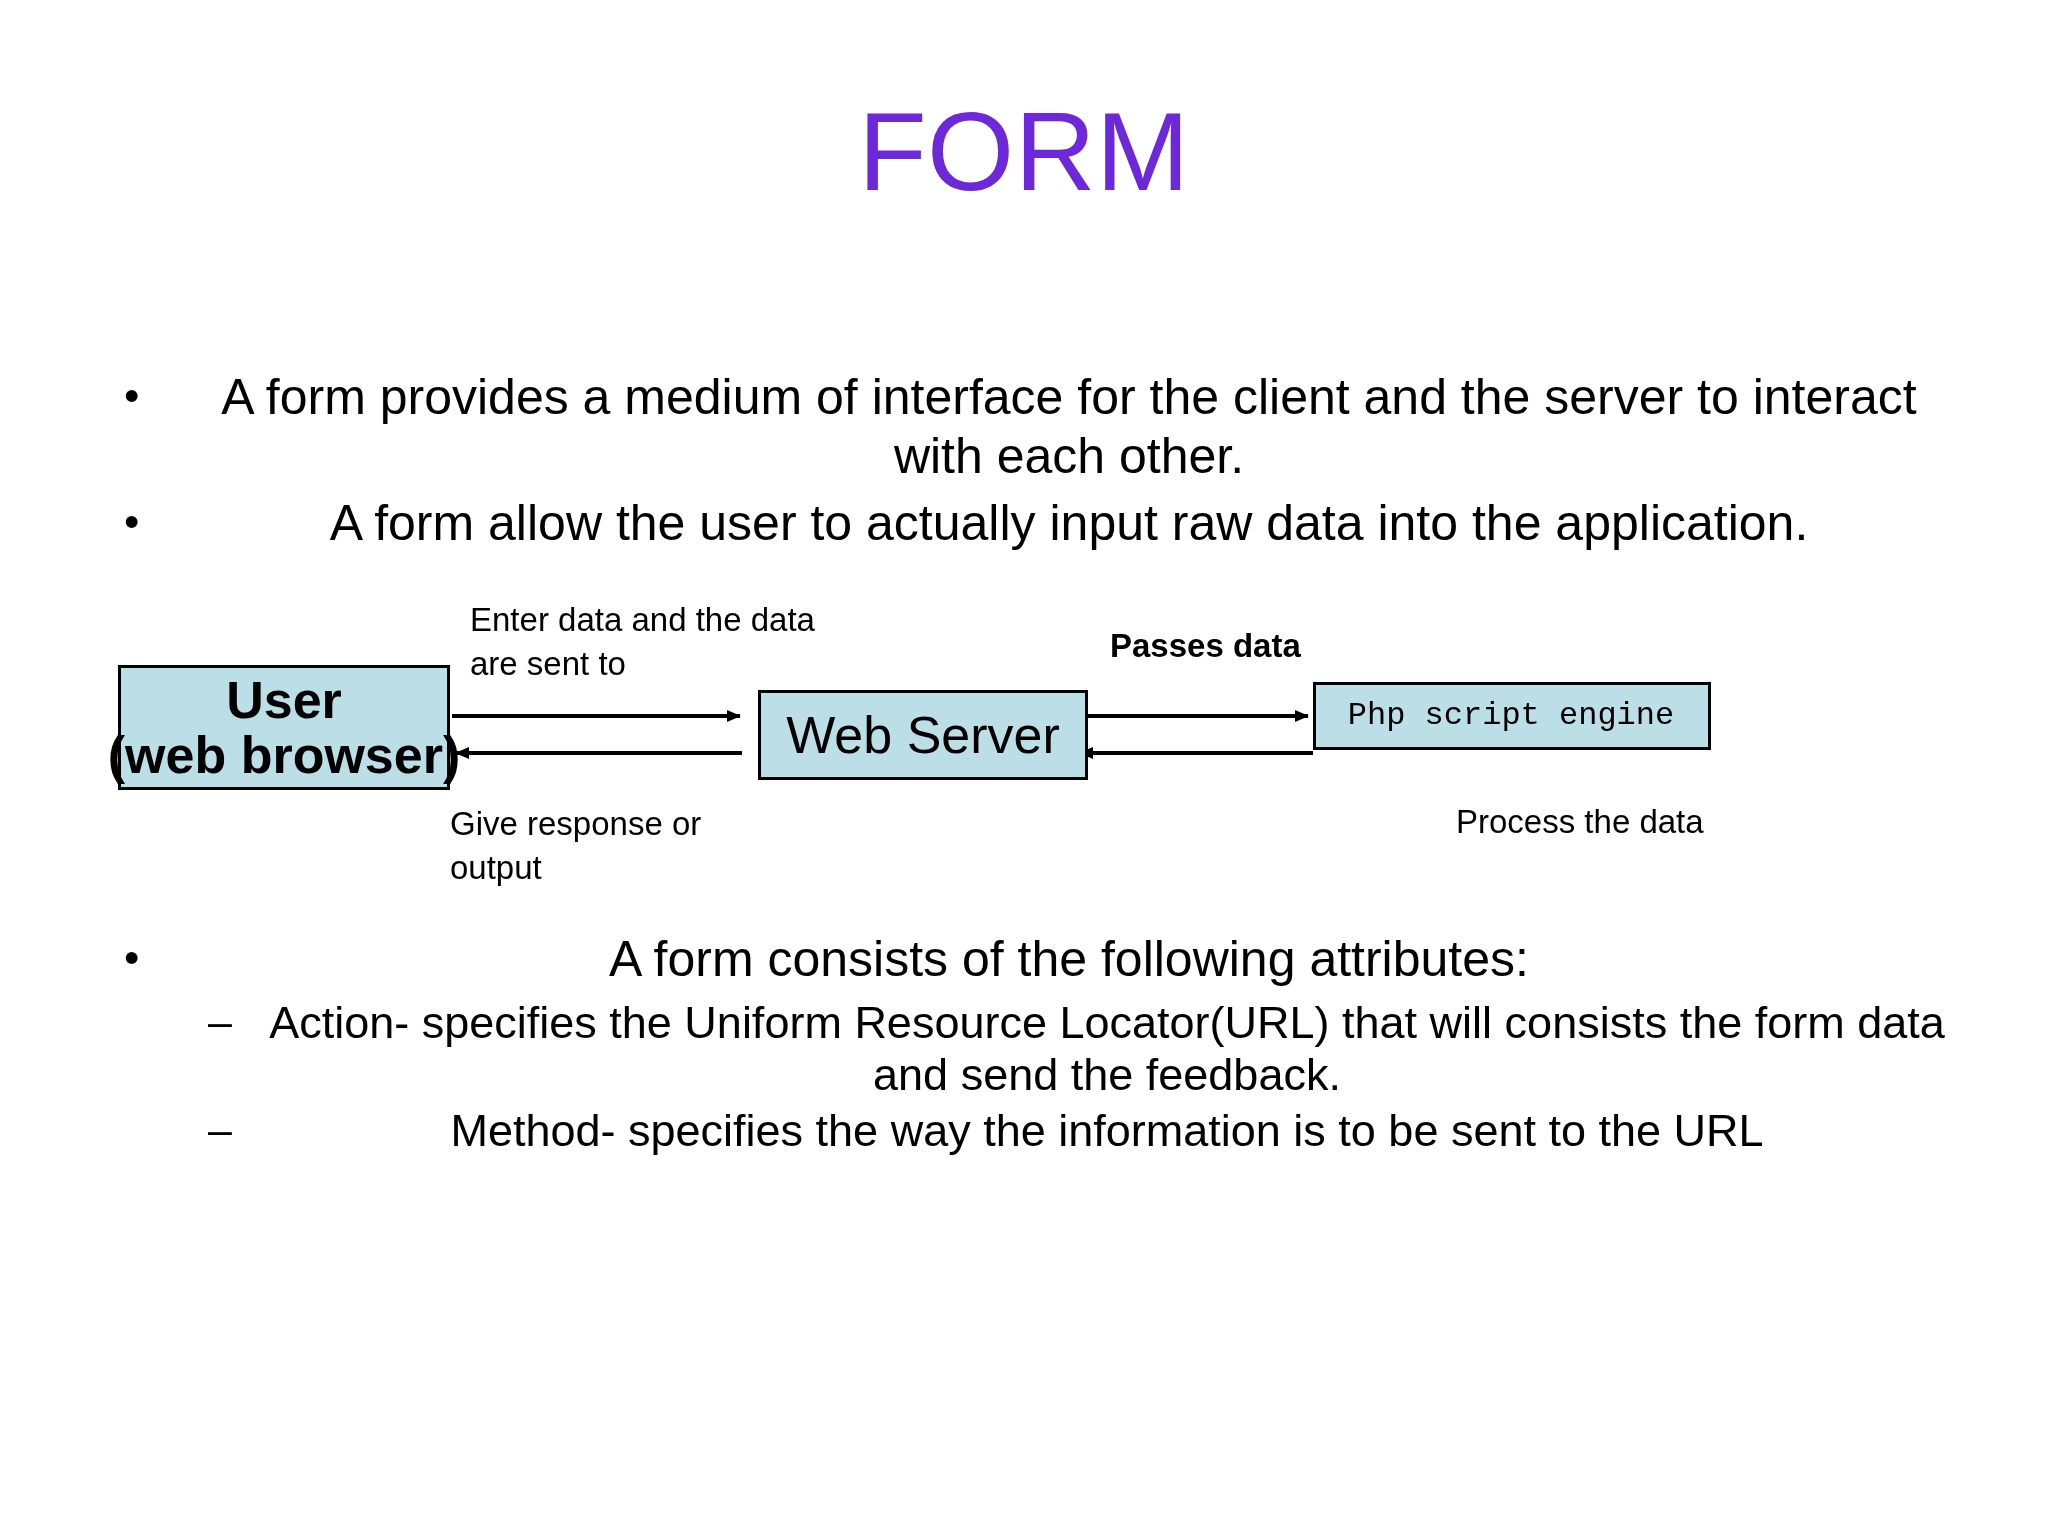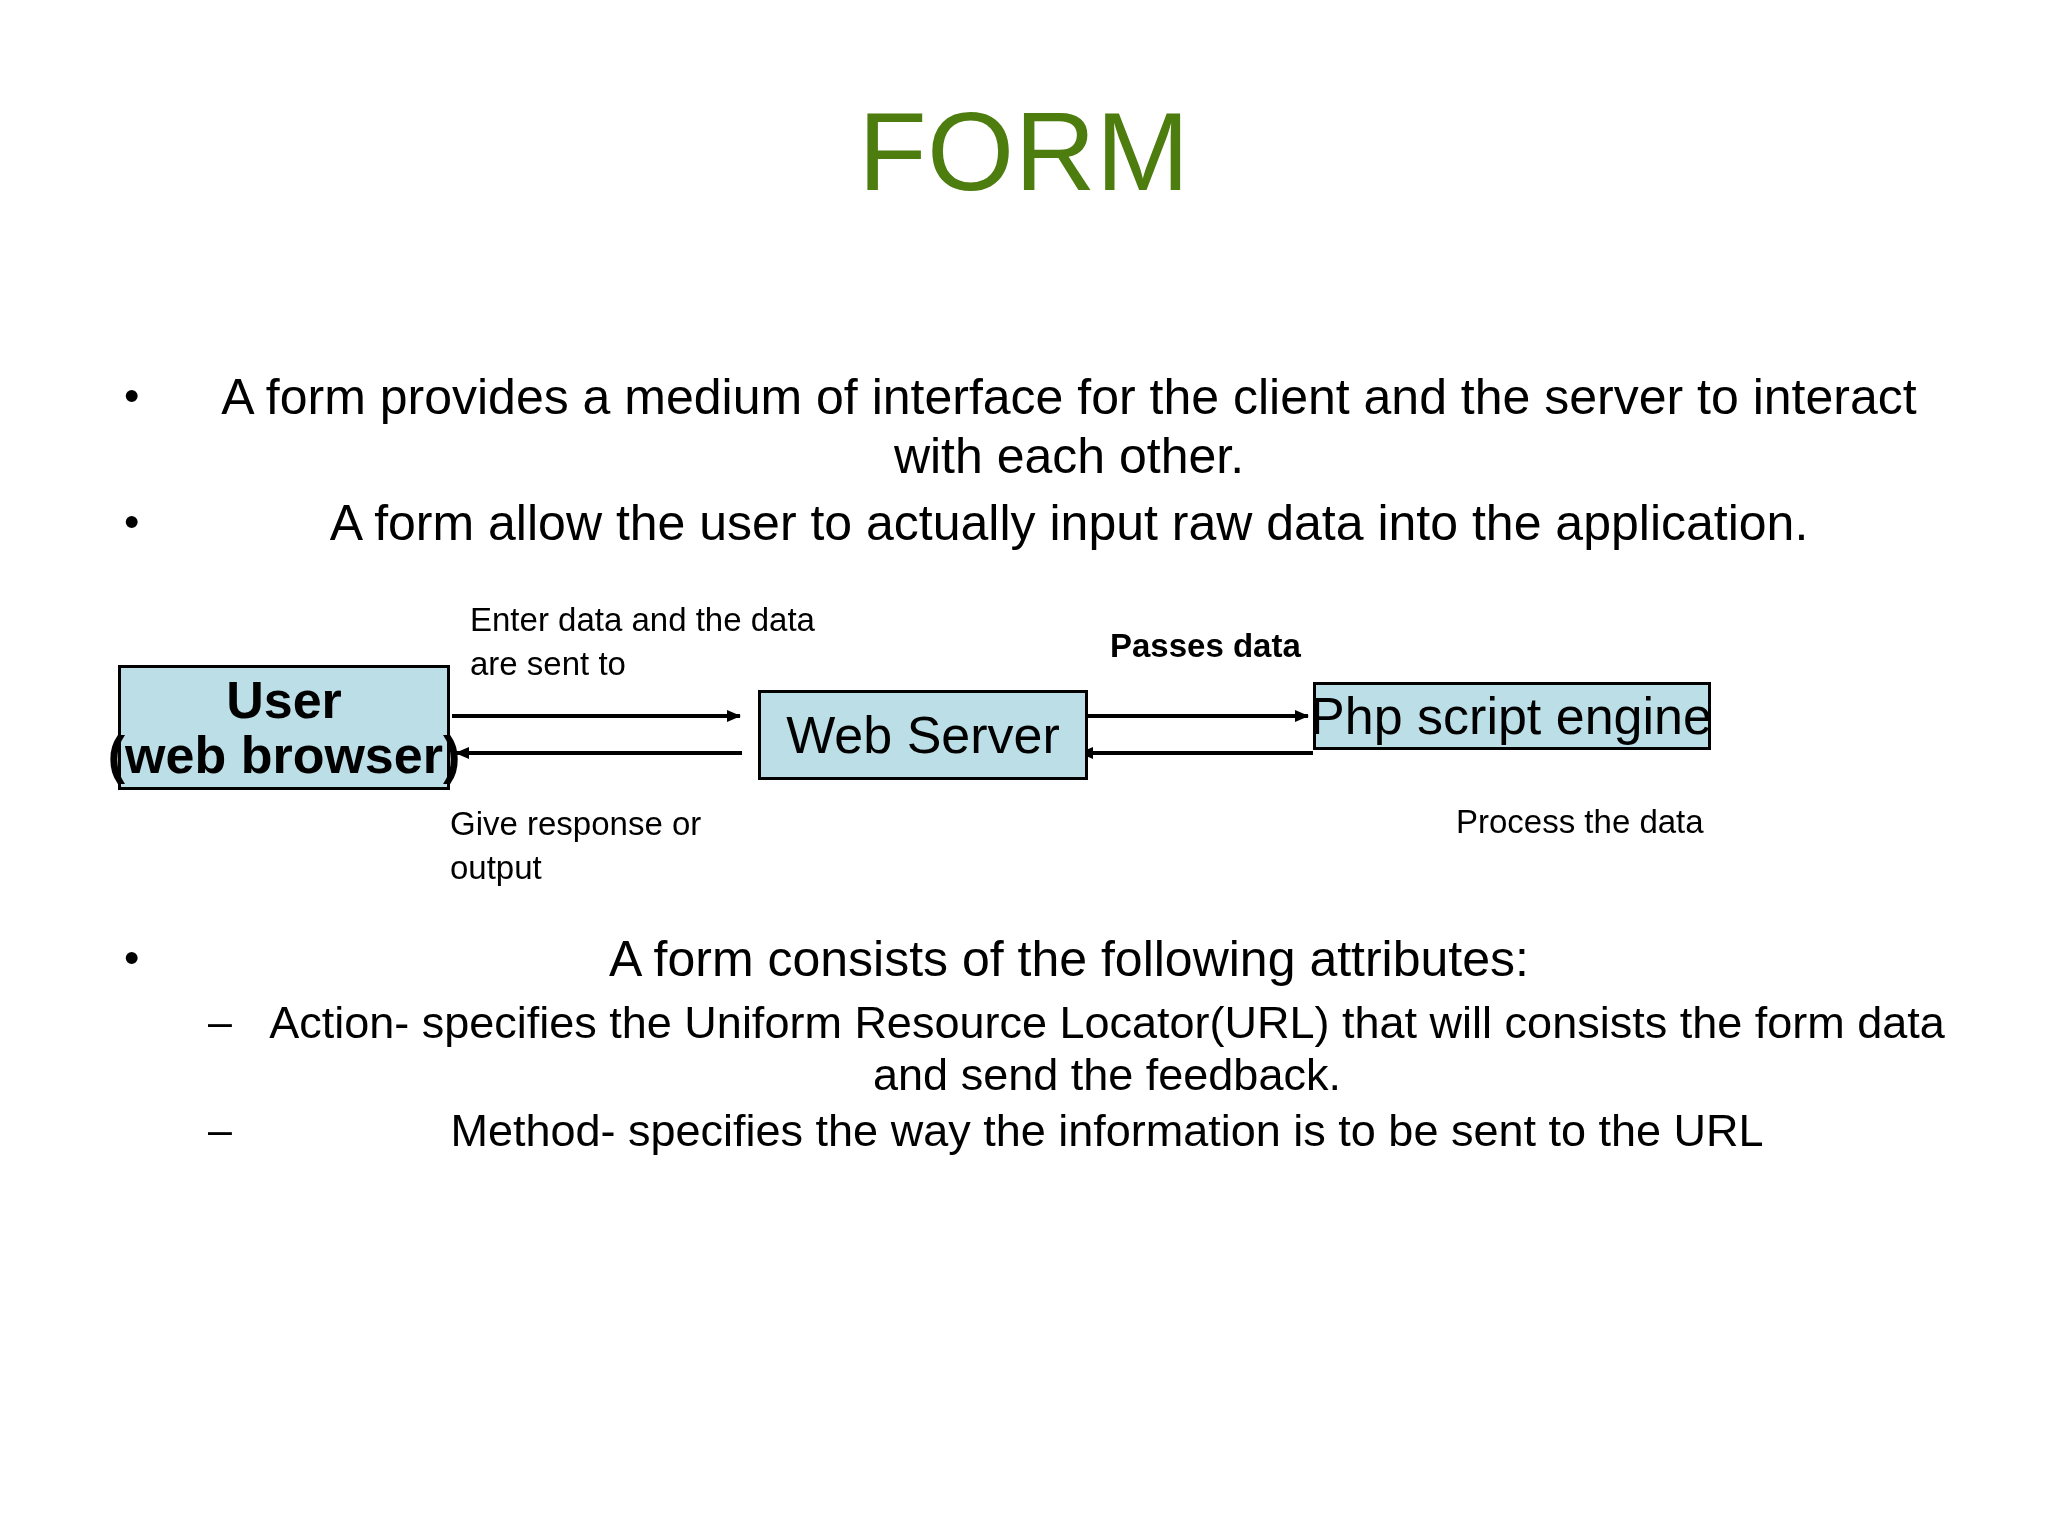--- a/index.html
+++ b/index.html
@@ -20,21 +20,21 @@
   #slide-title {
     position: absolute;
     top: 96px;
     left: 0;
     width: 2048px;
     text-align: center;
     font-size: 112px;
     line-height: 1.0;
     font-weight: 400;
     letter-spacing: 0.5px;
-    color: #4d7c0f;
+    color: #6d28d9;
     white-space: nowrap;
   }
 
   
   .bullet-block {
     position: absolute;
     left: 110px;
     width: 1840px;
   }
   #bullets-top { top: 368px; }
@@ -120,23 +120,24 @@
     margin-left: 13px;
   }
 
   #box-php {
     left: 1313px;
     top: 112px;
     width: 398px;
     height: 68px;
   }
   #box-php .boxtext {
-    font-size: 52px;
+    font-size: 32px;
     width: 420px;
     margin-left: -2px;
+    font-family: Liberation Mono, monospace;
   }
 
   .dlabel {
     position: absolute;
     font-size: 33px;
     line-height: 1.33;
     color: #000000;
     white-space: pre-line;
   }
   #label-enter  { left: 470px;  top: 28px;  }

